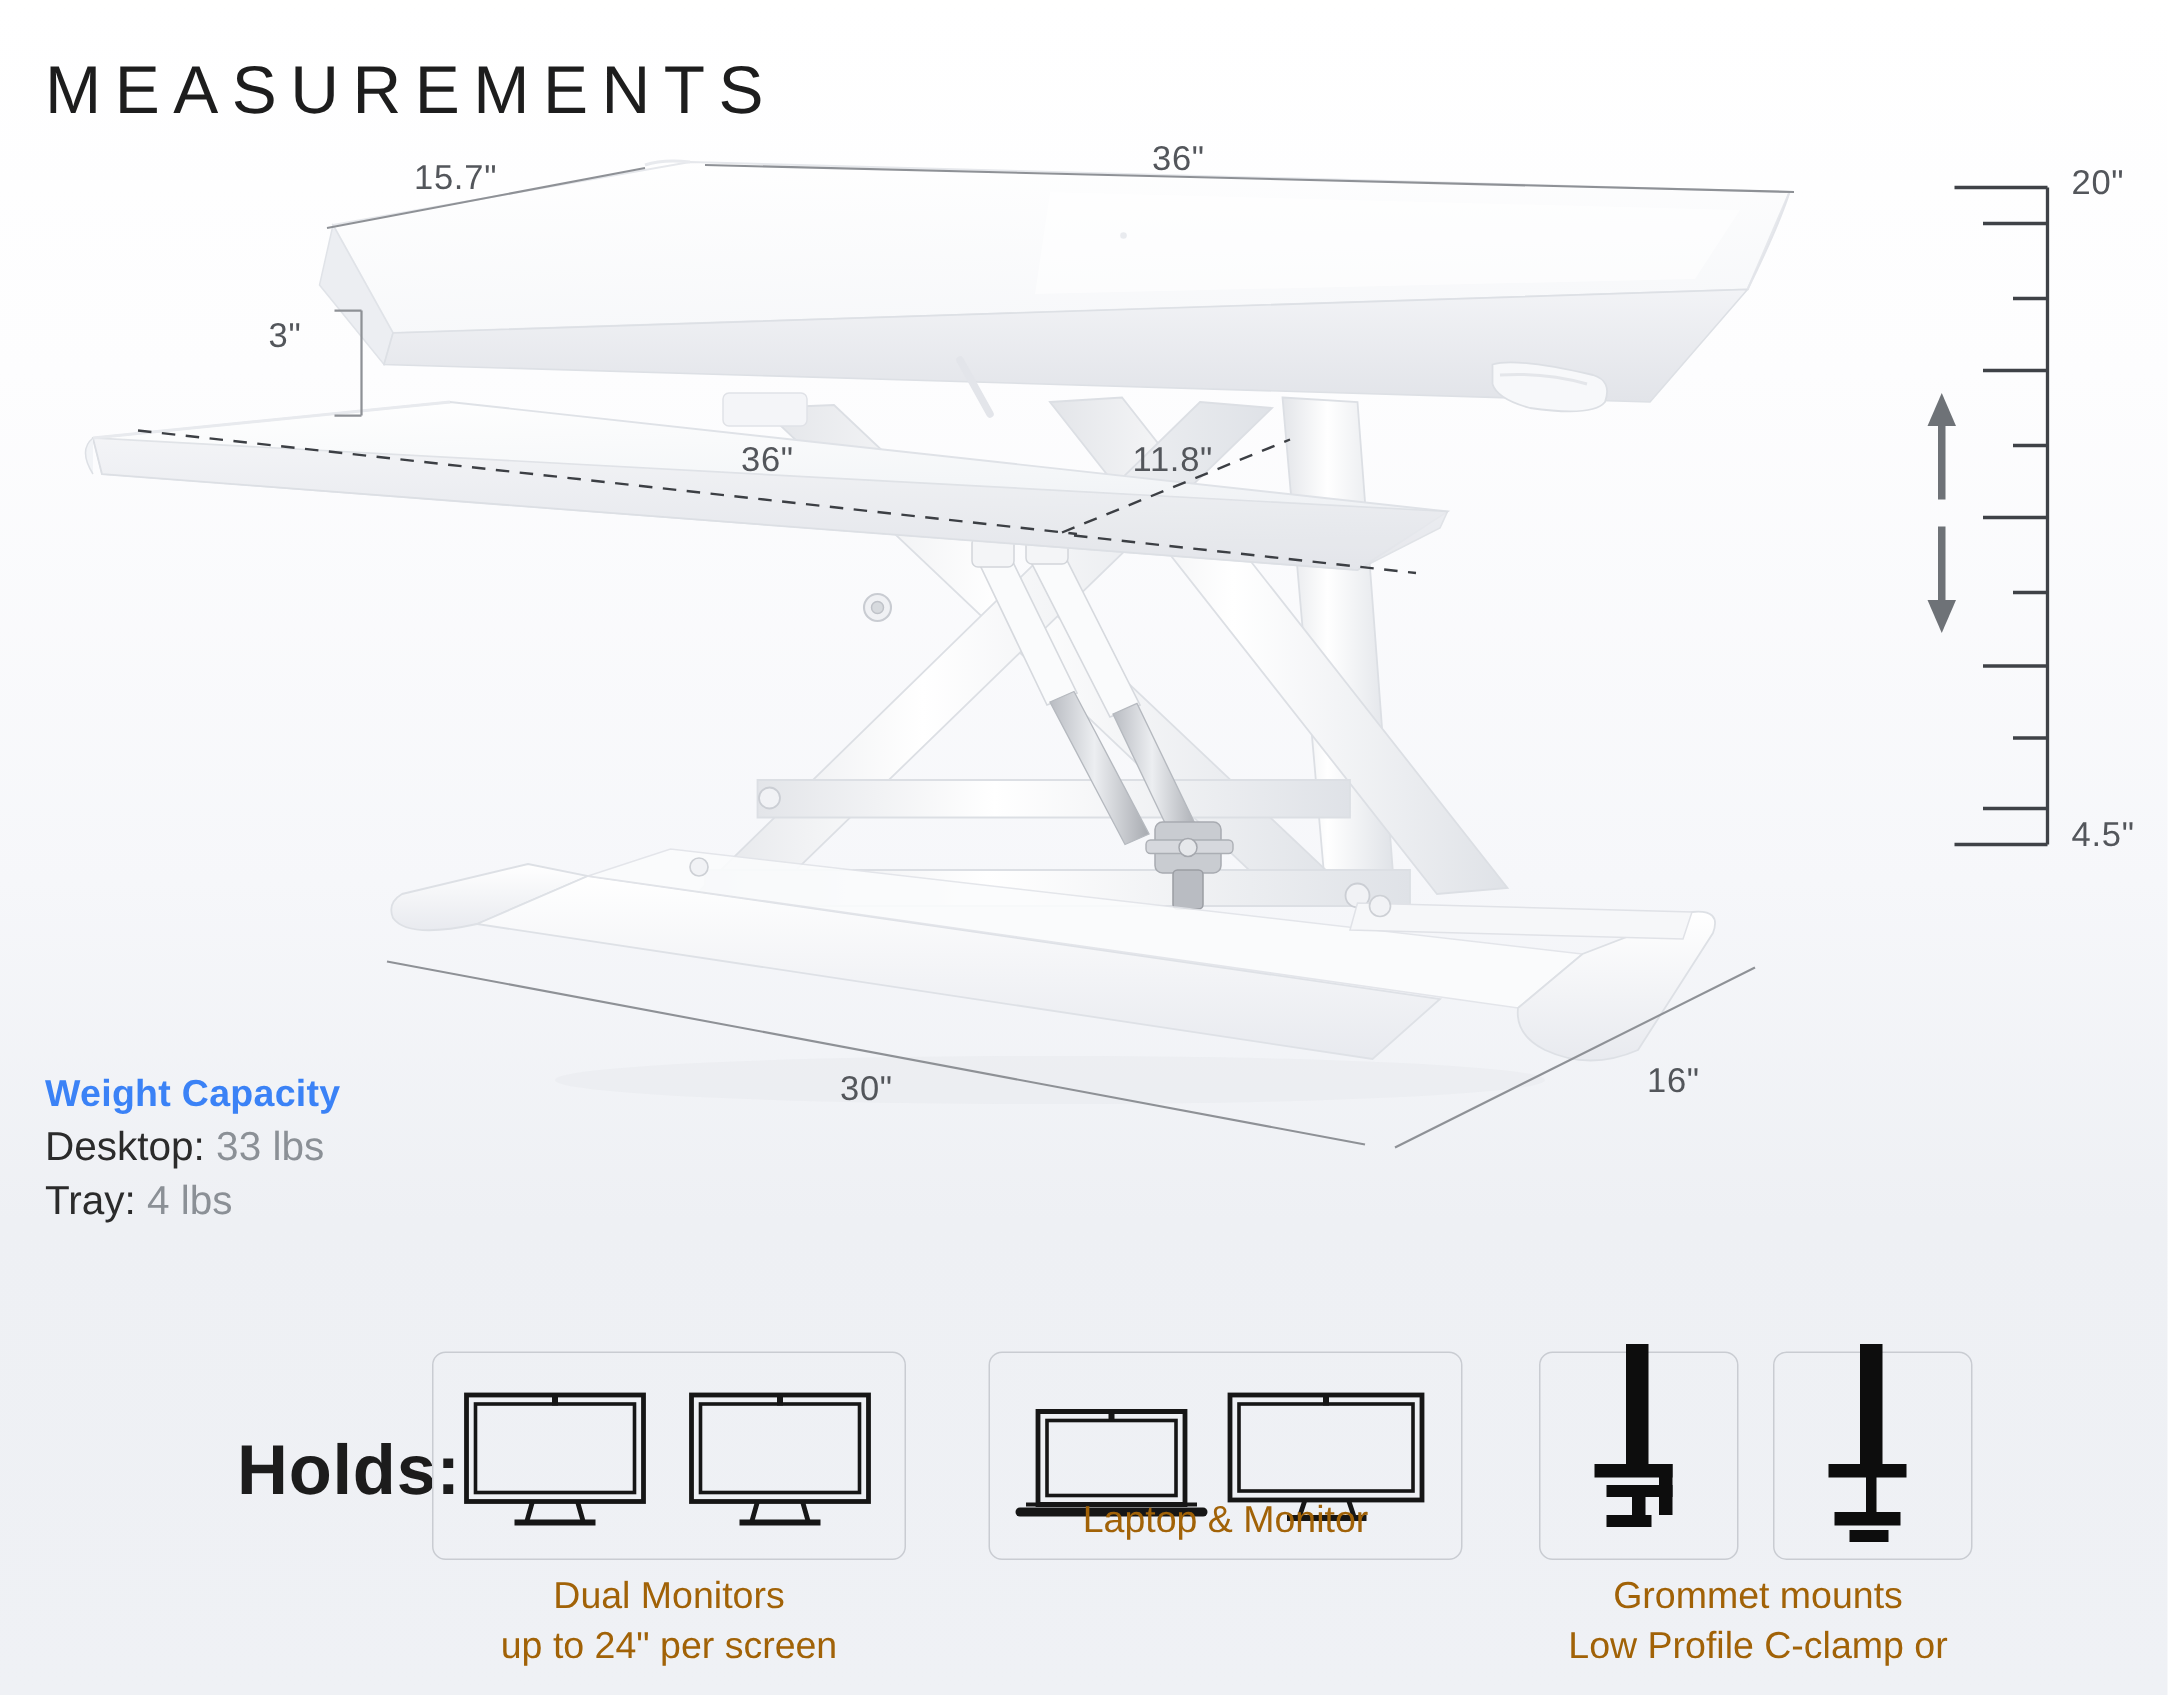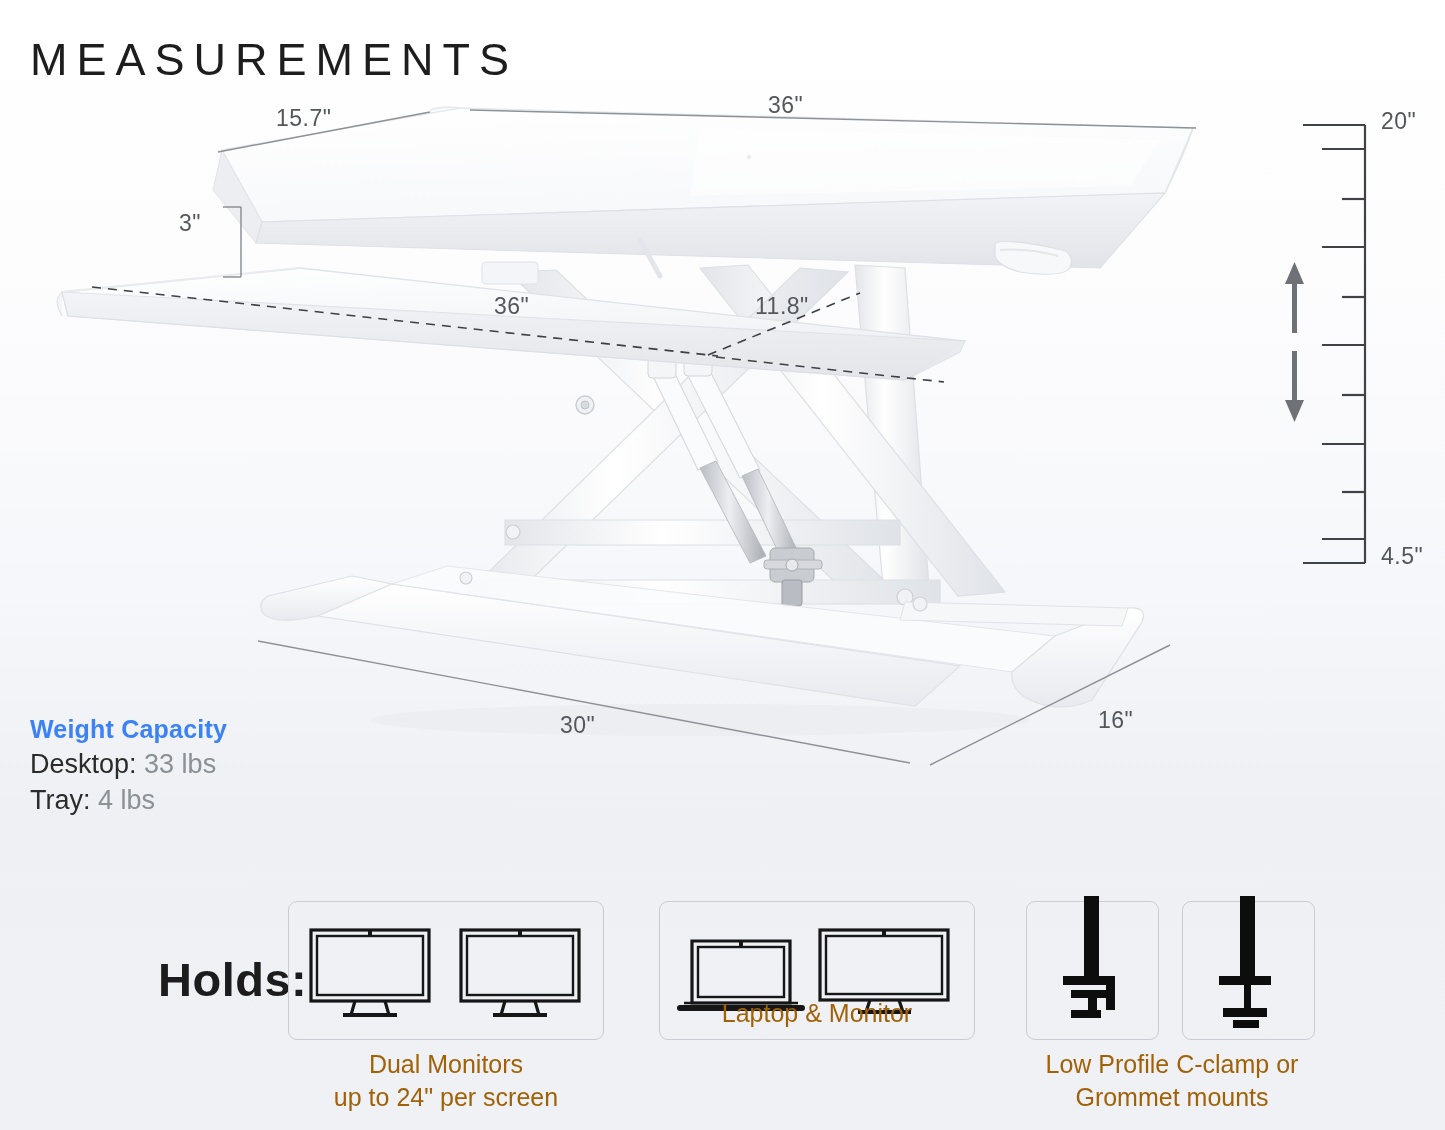--- a/index.html
+++ b/index.html
@@ -350,17 +350,17 @@
         <rect x="57" y="-6" width="15" height="82"></rect>
         <rect x="36" y="74" width="52" height="9"></rect>
         <rect x="61" y="80" width="7" height="30"></rect>
         <rect x="40" y="106" width="44" height="9"></rect>
         <rect x="50" y="118" width="26" height="8"></rect>
       </g>
     </svg>
   </div>
 
   <div class="cap" style="left:1002px;top:1048px;width:340px;">
+    <div>Grommet mounts</div>
     <div>Low Profile C-clamp or</div>
-    <div>Grommet mounts</div>
   </div>
 
 </div>
 
 </body></html>

